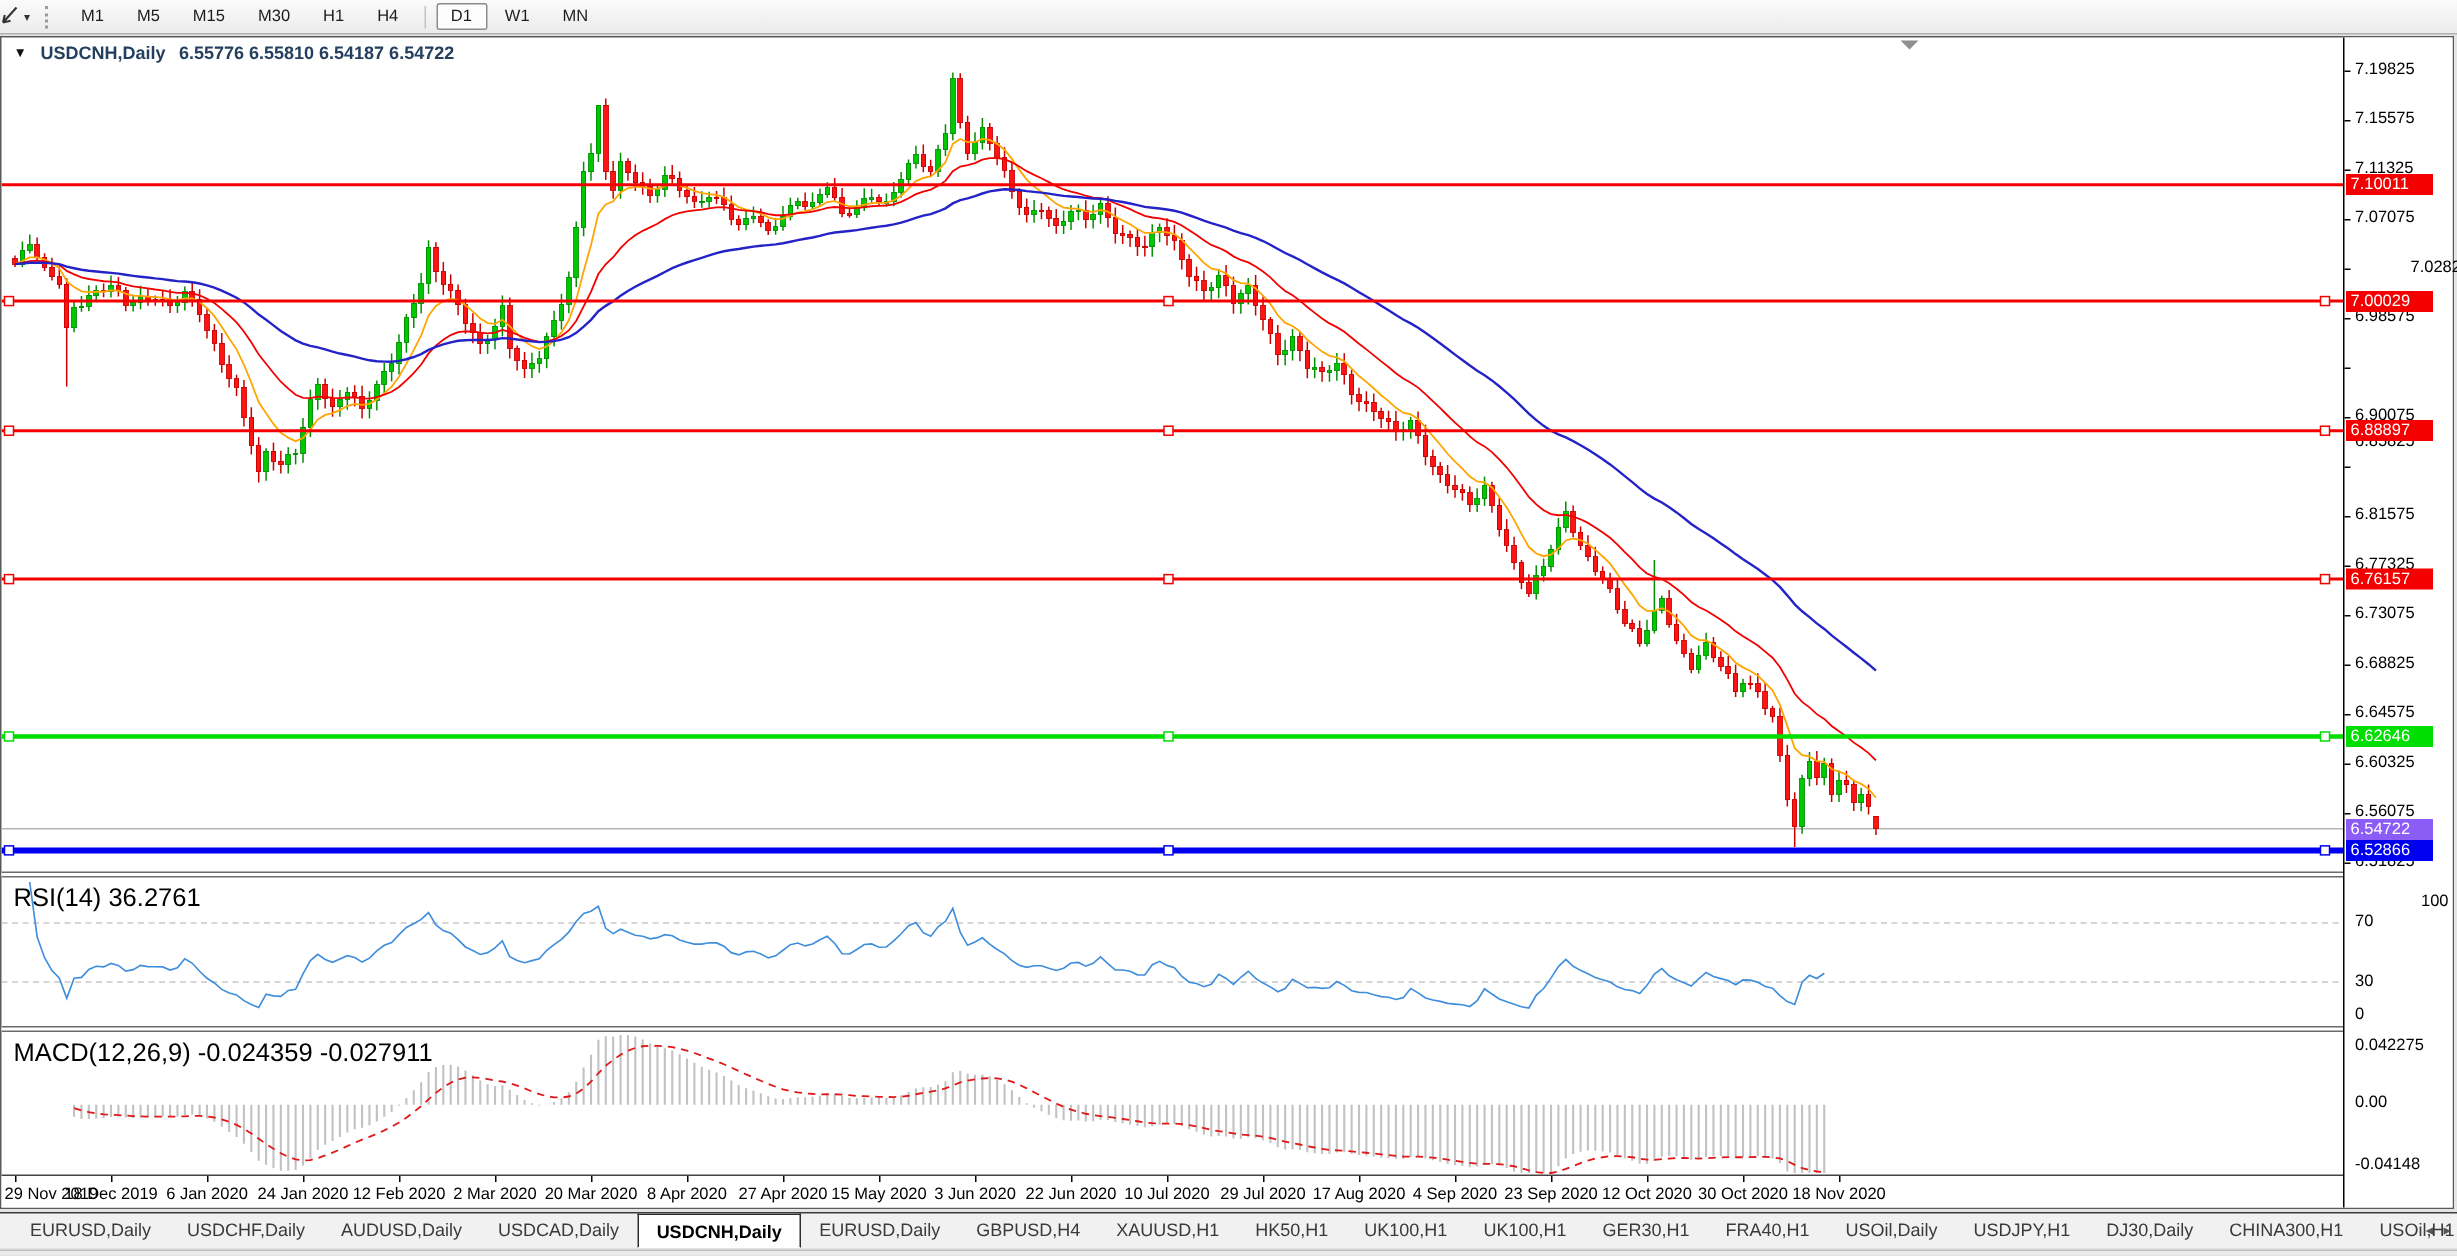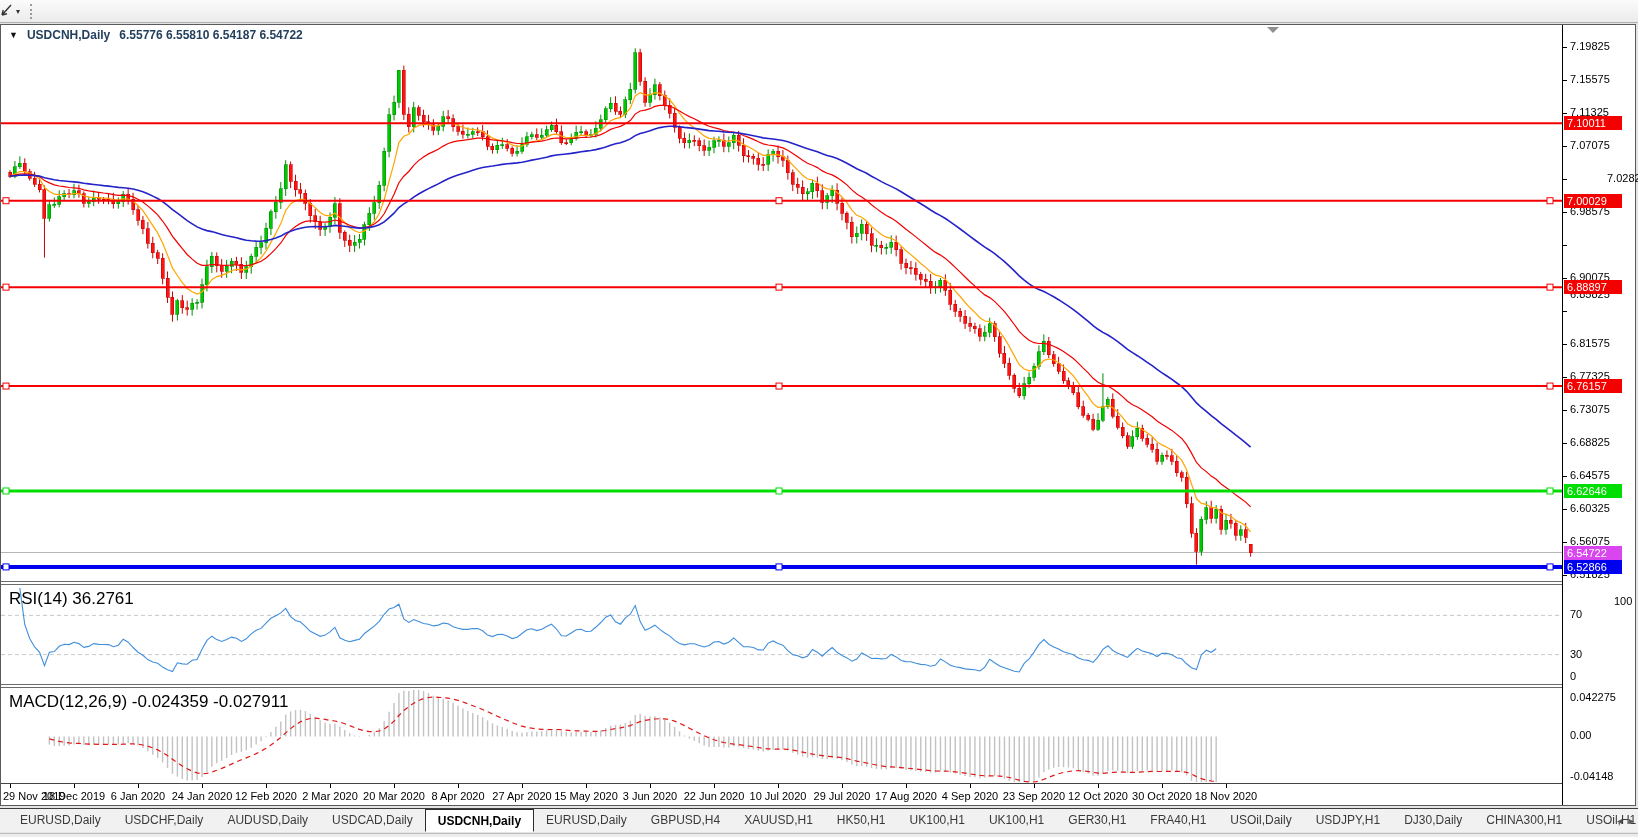--- a/index.html
+++ b/index.html
@@ -51,20 +51,32 @@
 <div class="screen">
 
   <div class="toolbar">
     <div class="tool-icon">
       <svg width="16" height="16" viewBox="0 0 16 16">
           <path d="M13 2 L4 12 M4 12 l1.2 -5 M4 12 l5 -1.2" stroke="#333" stroke-width="1.4" fill="none"></path>
         </svg>
     </div>
     <div class="dd">▾</div>
     <div class="grip"></div>
+    <div id="tf-buttons">
+        <div class="tf-btn">M1</div>
+        <div class="tf-btn">M5</div>
+        <div class="tf-btn">M15</div>
+        <div class="tf-btn">M30</div>
+        <div class="tf-btn">H1</div>
+        <div class="tf-btn">H4</div>
+        <div class="tf-sep"></div>
+        <div class="tf-btn active">D1</div>
+        <div class="tf-btn">W1</div>
+        <div class="tf-btn">MN</div>
+      </div>
   </div>
 
   <div class="chart-window">
     <div class="chart-title">
       <span class="collapse">▼</span>
       <span>USDCNH,Daily</span>
       <span>6.55776 6.55810 6.54187 6.54722</span>
     </div>
     <div class="scroll-marker"></div>
 
@@ -939,21 +951,21 @@
         <div class="ylab" style="top: 645px;">0</div>
         <div class="ylab" style="top: 666px;">0.042275</div>
         <div class="ylab" style="top: 704.446px;">0.00</div>
         <div class="ylab" style="top: 745px;">-0.04148</div>
         <div class="plabel" style="background: rgb(244, 0, 0); top: 91.2028px;">7.10011</div>
         <div class="plabel" style="background: rgb(244, 0, 0); top: 168.71px;">7.00029</div>
         <div class="plabel" style="background: rgb(244, 0, 0); top: 255.147px;">6.88897</div>
         <div class="plabel" style="background: rgb(244, 0, 0); top: 354.069px;">6.76157</div>
         <div class="plabel" style="background: rgb(0, 221, 0); top: 458.978px;">6.62646</div>
         <div class="plabel" style="background: rgb(0, 0, 240); top: 534.917px;">6.52866</div>
-        <div class="plabel" style="background: #d946ef; top: 520.506px;">6.54722</div>
+        <div class="plabel" style="background: #8b5cf6; top: 520.506px;">6.54722</div>
       </div>
   </div>
 
   <div class="tabbar" id="tabbar">
       <div class="tab">EURUSD,Daily</div>
       <div class="tab-div"></div>
       <div class="tab">USDCHF,Daily</div>
       <div class="tab-div"></div>
       <div class="tab">AUDUSD,Daily</div>
       <div class="tab-div"></div>

